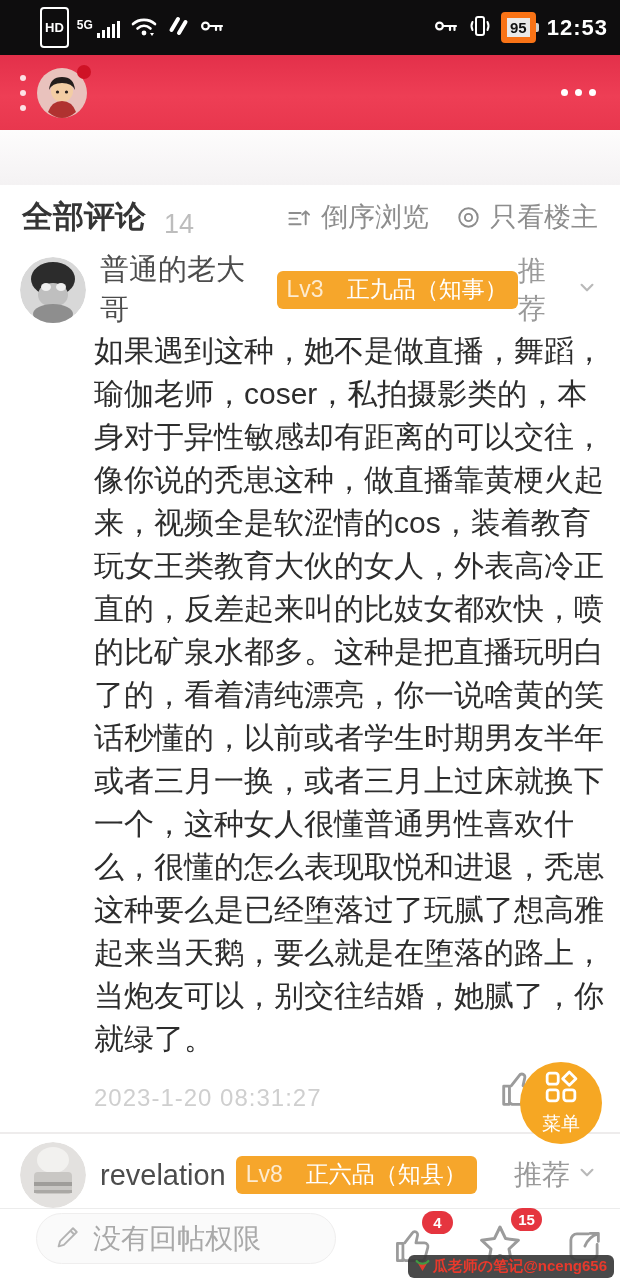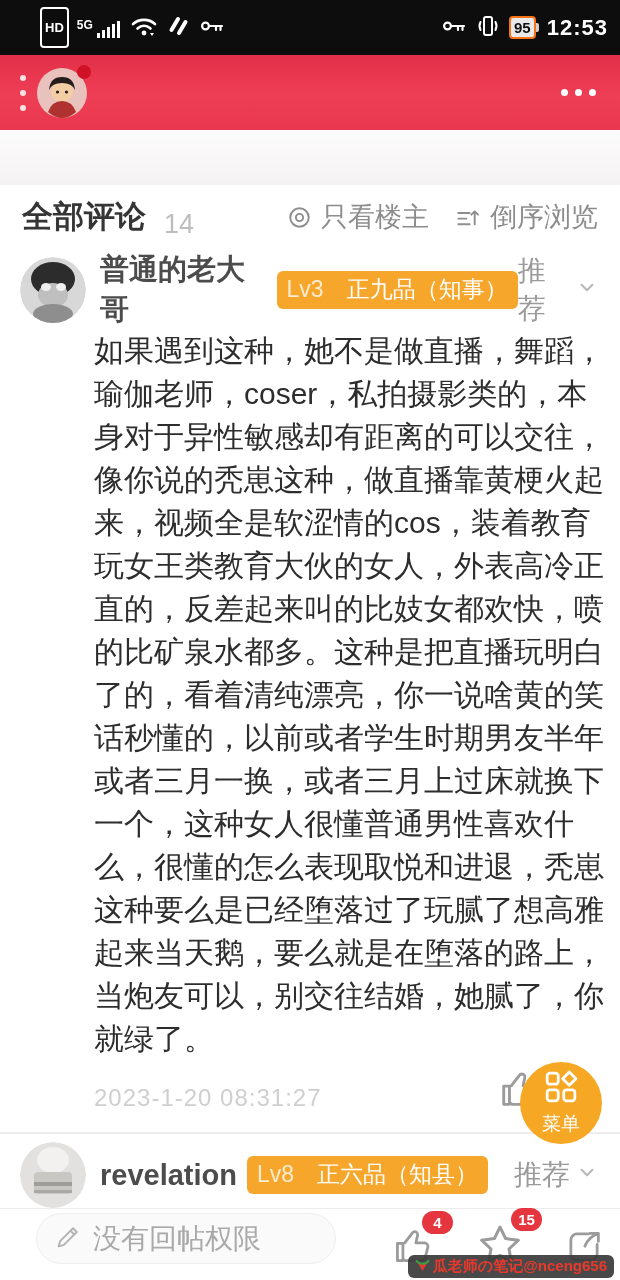--- a/index.html
+++ b/index.html
@@ -8,21 +8,21 @@
   .screen { position:relative; width:620px; height:1280px; margin:0 auto; background:#fff; overflow:hidden; }
 
   
   .status-bar { height:55px; background:#0e0d0e; display:flex; align-items:center; color:#fff; }
   .sb-left { display:flex; align-items:center; gap:8px; margin-left:40px; }
   .sb-right { display:flex; align-items:center; gap:8px; margin-left:auto; margin-right:12px; }
   .hd-badge { border:2px solid #fff; border-radius:4px; font-size:13px; font-weight:bold; padding:12px 3px; line-height:1; }
   .net-wrap { display:flex; align-items:flex-end; gap:2px; }
   .net-label { font-size:12px; font-weight:bold; line-height:1; margin-bottom:9px; }
   .battery { display:flex; align-items:center; }
-  .battery-body { border:2px solid #f97316; background:#e9e9e9; color:#111; border-radius:4px; font-size:15px; font-weight:bold; padding:0 3px; line-height:19px; }
+  .battery-body { border:6px solid #f97316; background:#e9e9e9; color:#111; border-radius:4px; font-size:15px; font-weight:bold; padding:0 3px; line-height:19px; }
   .battery-nub { width:3px; height:9px; background:#cfcfcf; border-radius:0 2px 2px 0; }
   .sb-time { font-size:22px; font-weight:600; letter-spacing:1px; }
 
   
   .app-header { height:75px; background:linear-gradient(180deg,#e3304a 0%, #ee3e55 55%, #e8374e 100%); display:flex; align-items:center; position:relative; }
   .drag-dots { display:flex; flex-direction:column; gap:9px; margin-left:20px; }
   .drag-dots i { width:6px; height:6px; border-radius:50%; background:rgba(255,255,255,.85); }
   .header-avatar { position:relative; width:50px; height:50px; margin-left:11px; }
   .header-avatar svg { display:block; }
   .notif-dot { position:absolute; top:-3px; right:-4px; width:14px; height:14px; border-radius:50%; background:#cf1226; }
@@ -39,21 +39,21 @@
   .toolbar-count { font-size:27px; color:#bdbdbd; margin-left:10px;margin-top:14px; }
   .toolbar-right { margin-left:auto; display:flex; align-items:center; gap:26px; }
   .tb-action { display:flex; align-items:center; gap:8px; color:#8d8d8d; font-size:27px; }
   .tb-action svg { display:block; }
 
   
   .comment { background:#fff; }
   .c-head { display:flex; align-items:center; height:70px; margin-top:6px; padding:0 20px; }
   .avatar { width:66px; height:66px; border-radius:50%; overflow:hidden; flex:0 0 auto; }
   .avatar svg { display:block; }
-  .c-username { font-size:29px; color:#4c4c4c; margin-left:14px;font-weight:bold; }
+  .c-username { font-size:29px; color:#4c4c4c; margin-left:14px; }
   .rank-badge { margin-left:10px; background:#f6a62b; border-radius:6px; color:#fff; font-size:23px; padding:3px 10px 4px; display:flex; align-items:center; white-space:nowrap; }
   .rank-level { opacity:.78; margin-right:23px; }
   .sort-chip { margin-left:auto; display:flex; align-items:center; gap:4px; color:#9a9a9a; font-size:28px; }
   .c-body { margin:4px 20px 0 94px; width:516px; font-size:30px; line-height:43px; color:#2d2d2d; white-space:pre-line; }
   .c-foot { display:flex; align-items:center; height:48px; margin:14px 20px 0 94px; }
   .c-time { font-size:24px; color:#cfcfcf; letter-spacing:1px; }
   .foot-like { position:absolute; left:497px; top:1066px; }
   .divider { height:2px; background:#eeecec; margin-top:10px; }
 
   
@@ -161,34 +161,34 @@
 
   <div class="sub-strip"></div>
 
   <div class="toolbar">
     <span class="toolbar-title">全部评论</span>
     <span class="toolbar-count">14</span>
     <span class="toolbar-right">
       <span class="tb-action">
         <span>
           <svg width="27" height="27" viewBox="0 0 24 24">
+            <path d="M3 8 h10 M3 13 h7 M3 18 h10" stroke="#8d8d8d" stroke-width="1.7" stroke-linecap="round" fill="none"></path>
+            <path d="M17.5 18 V7 M14.5 9.5 l3-3 3 3" stroke="#8d8d8d" stroke-width="1.7" stroke-linecap="round" stroke-linejoin="round" fill="none"></path>
+          </svg>
+        </span>
+        <span>倒序浏览</span>
+      </span>
+      <span class="tb-action">
+        <span>
+          <svg width="27" height="27" viewBox="0 0 24 24">
             <circle cx="12" cy="12" r="8.2" fill="none" stroke="#8d8d8d" stroke-width="1.7"></circle>
             <circle cx="12" cy="12" r="3.2" fill="none" stroke="#8d8d8d" stroke-width="1.7"></circle>
           </svg>
         </span>
         <span>只看楼主</span>
-      </span>
-      <span class="tb-action">
-        <span>
-          <svg width="27" height="27" viewBox="0 0 24 24">
-            <path d="M3 8 h10 M3 13 h7 M3 18 h10" stroke="#8d8d8d" stroke-width="1.7" stroke-linecap="round" fill="none"></path>
-            <path d="M17.5 18 V7 M14.5 9.5 l3-3 3 3" stroke="#8d8d8d" stroke-width="1.7" stroke-linecap="round" stroke-linejoin="round" fill="none"></path>
-          </svg>
-        </span>
-        <span>倒序浏览</span>
       </span>
     </span>
   </div>
 
   <div class="comment">
     <div class="c-head">
       <span class="avatar">
         <svg width="66" height="66" viewBox="0 0 66 66">
           <circle cx="33" cy="33" r="33" fill="#d8d8d8"></circle>
           <ellipse cx="33" cy="22" rx="22" ry="17" fill="#2c2c2c"></ellipse>

